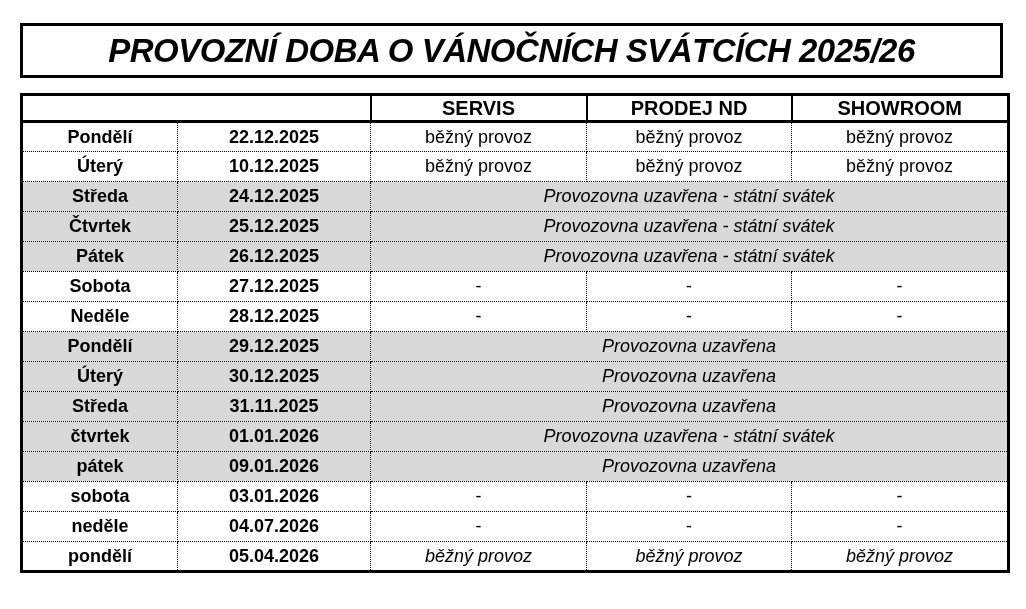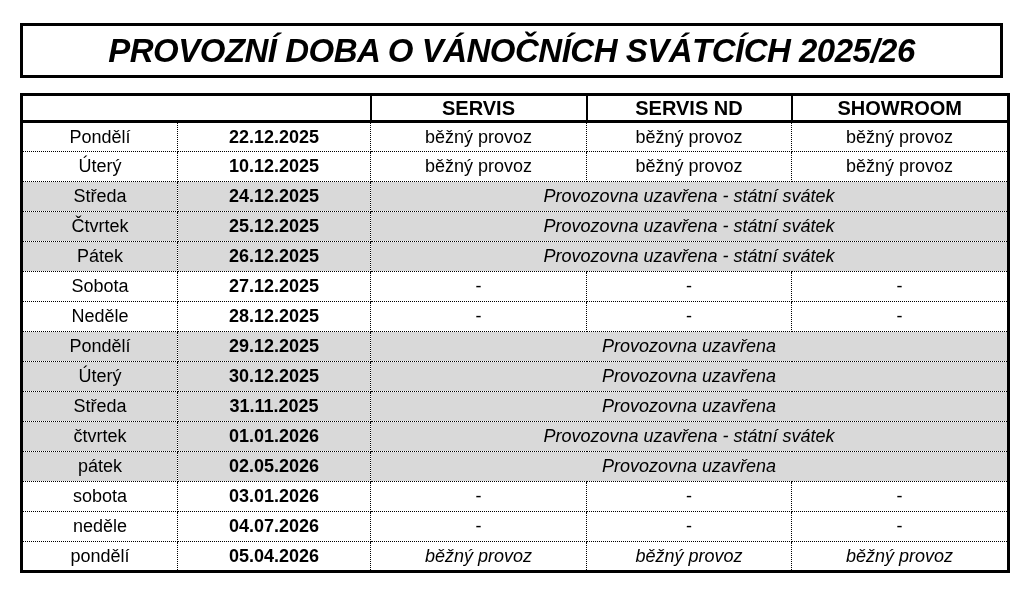--- a/index.html
+++ b/index.html
@@ -56,21 +56,21 @@
     font-size: 20px;
     font-weight: bold;
     border-bottom: 3px solid var(--border, #000);
   }
   thead th.sep { border-left: 2px solid var(--border, #000); }
   tbody tr { height: 30px; }
   tbody td {
     font-size: 18px;
     border: 1px dotted #000;
   }
-  tbody td.day { font-weight: normal; }
+  tbody td.day { font-weight: bold; }
   tbody td.date { font-weight: bold; }
   tbody td.merged { font-style: italic; margin-top: 11px; }
   tbody td.status.italic { font-style: italic; }
   tbody tr.shaded td { background: var(--shaded, #d9d9d9); }
 </style>
 </head>
 <body>
 
 <div class="page">
 
@@ -83,21 +83,21 @@
       <col style="width:156px">
       <col style="width:193px">
       <col style="width:216px">
       <col style="width:205px">
       <col style="width:217px">
     </colgroup>
     <thead>
       <tr>
         <th colspan="2"></th>
         <th class="sep">SERVIS</th>
-        <th class="sep">SERVIS ND</th>
+        <th class="sep">PRODEJ ND</th>
         <th class="sep">SHOWROOM</th>
       </tr>
     </thead>
     <tbody id="schedule-body">
         <tr>
           <td class="day">Pondělí</td>
           <td class="date">22.12.2025</td>
           <td class="status">běžný provoz</td>
           <td class="status">běžný provoz</td>
           <td class="status">běžný provoz</td>
@@ -153,21 +153,21 @@
           <td class="date">31.11.2025</td>
           <td colspan="3" class="merged">Provozovna uzavřena</td>
         </tr>
         <tr class="shaded">
           <td class="day">čtvrtek</td>
           <td class="date">01.01.2026</td>
           <td colspan="3" class="merged">Provozovna uzavřena - státní svátek</td>
         </tr>
         <tr class="shaded">
           <td class="day">pátek</td>
-          <td class="date">02.05.2026</td>
+          <td class="date">09.01.2026</td>
           <td colspan="3" class="merged">Provozovna uzavřena</td>
         </tr>
         <tr>
           <td class="day">sobota</td>
           <td class="date">03.01.2026</td>
           <td class="status">-</td>
           <td class="status">-</td>
           <td class="status">-</td>
         </tr>
         <tr>

